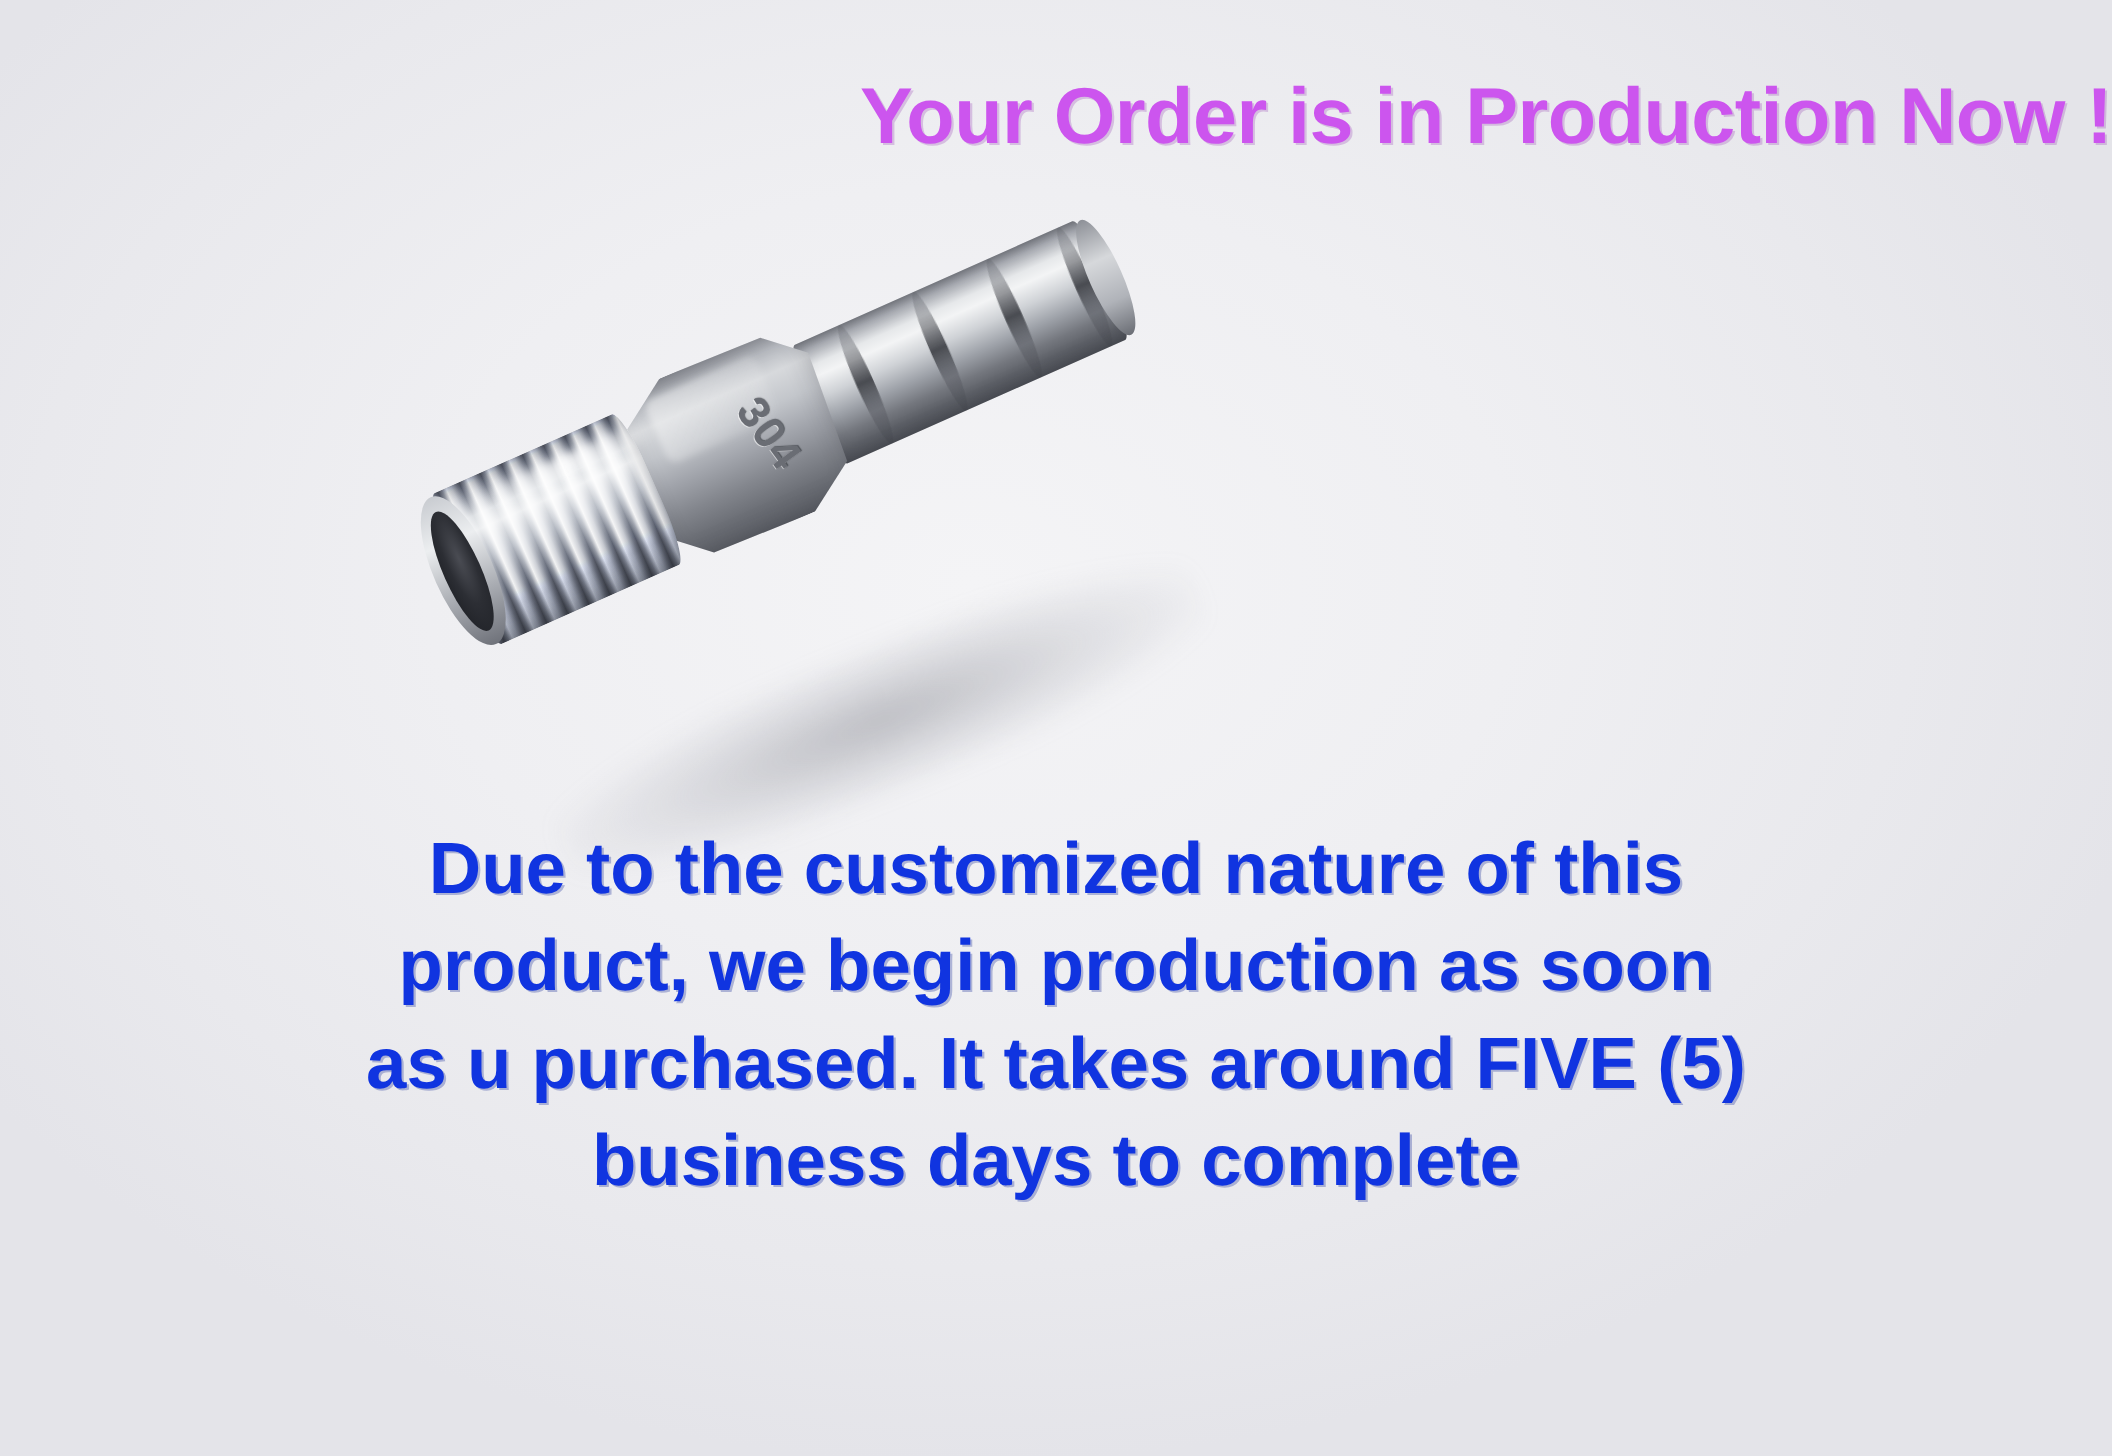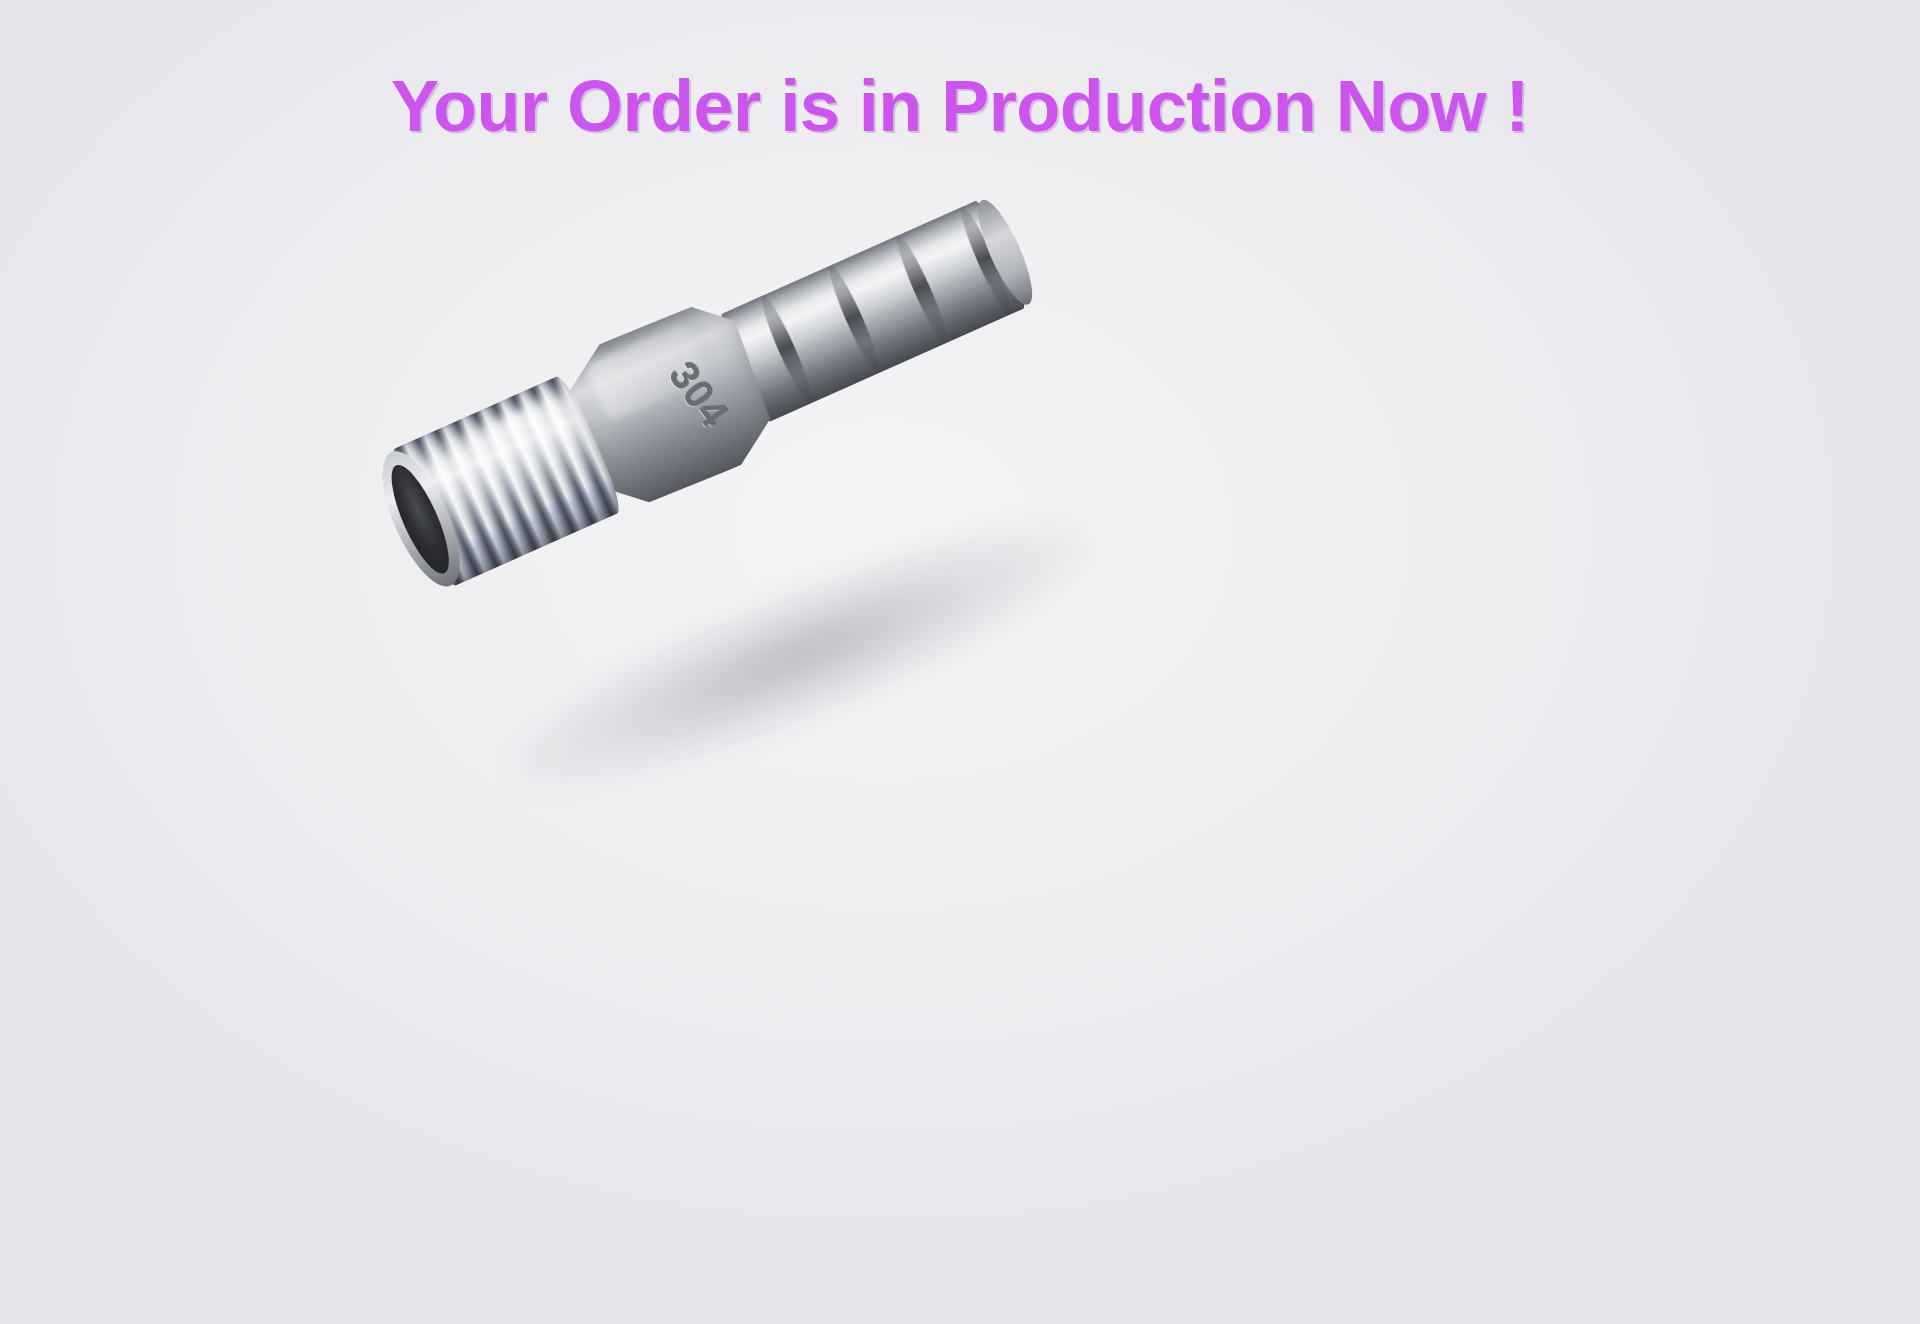--- a/index.html
+++ b/index.html
@@ -23,21 +23,21 @@
       radial-gradient(ellipse 1100px 800px at 46% 40%, #f4f4f6 0%, #efeff2 45%, #e9e9ed 78%, #e4e4e9 100%);
     overflow: hidden;
   }
 
   
   .headline {
     position: absolute;
     top: 70px;
     left: 0;
     width: 1920px;
-    text-align: center;
+    text-align: right;
     font-size: 72px;
     line-height: 1.0;
     font-weight: bold;
     letter-spacing: -0.5px;
     color: #cc55ee;
     text-shadow: 2px 2px 0 rgba(150, 70, 180, 0.28);
     white-space: nowrap;
     user-select: none;
   }
 
@@ -264,14 +264,20 @@
       <div class="hex-facet"></div>
       <div class="hex-stamp">304</div>
 
       <div class="thread"></div>
       <div class="spec-highlight"></div>
       <div class="bore-outer"></div>
       <div class="bore-inner"></div>
     </div>
   </div>
 
+  <div class="body-copy">
+    <span class="line">Due to the customized nature of this</span>
+    <span class="line">product, we begin production as soon</span>
+    <span class="line">as u purchased. It takes around FIVE (5)</span>
+    <span class="line">business days to complete</span>
+  </div>
 
 </div>
 
 </body></html>

